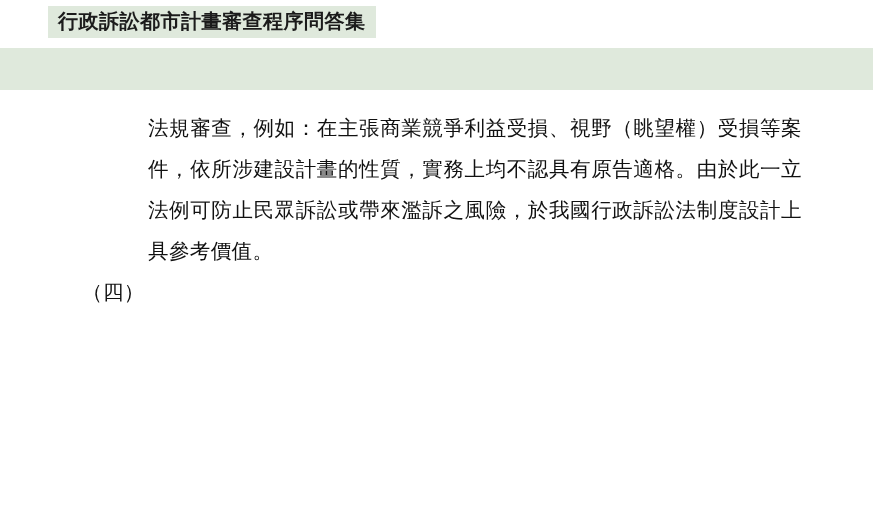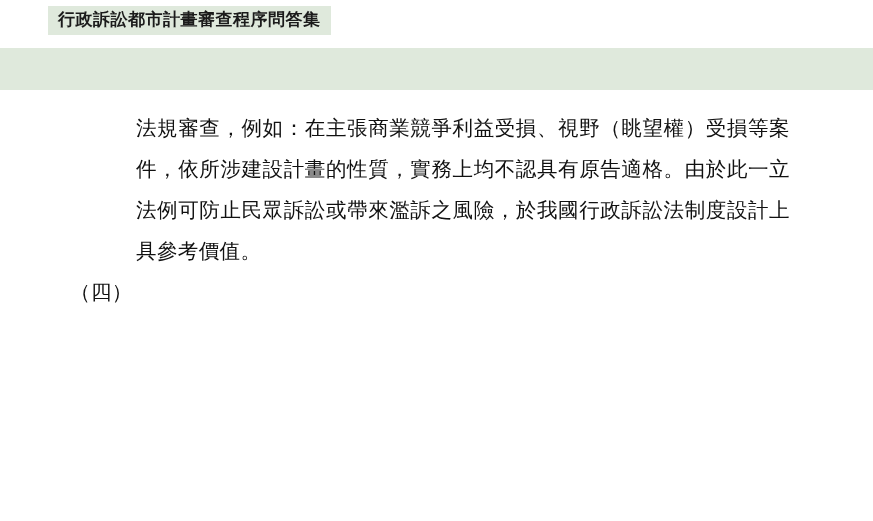--- a/index.html
+++ b/index.html
@@ -39,21 +39,21 @@
     width: 873px;
     height: 48px;
     background: #ffffff;
   }
 
   .header-title {
     position: absolute;
     left: 48px;
     top: 6px;
     font-family: "DejaVu Sans", "Liberation Sans", sans-serif;
-    font-size: 17px;
+    font-size: 20px;
     font-weight: bold;
     color: #1b1b1b;
     letter-spacing: 0.5px;
     background: #dfe9dc;
     padding: 4px 10px 5px 10px;
     line-height: 1.15;
     white-space: nowrap;
     text-align: right;
   }
 
@@ -71,21 +71,21 @@
     position: absolute;
     left: 0;
     top: 90px;
     width: 873px;
     height: 431px;
     background: #ffffff;
   }
 
   .body-text {
     position: absolute;
-    left: 70px;
+    left: 82px;
     top: 18px;
     width: 720px;
     font-family: "DejaVu Serif", "Liberation Serif", serif;
     font-size: 20.5px;
     line-height: 41px;
     color: #111111;
     letter-spacing: 0.4px;
   }
 
   .para {

